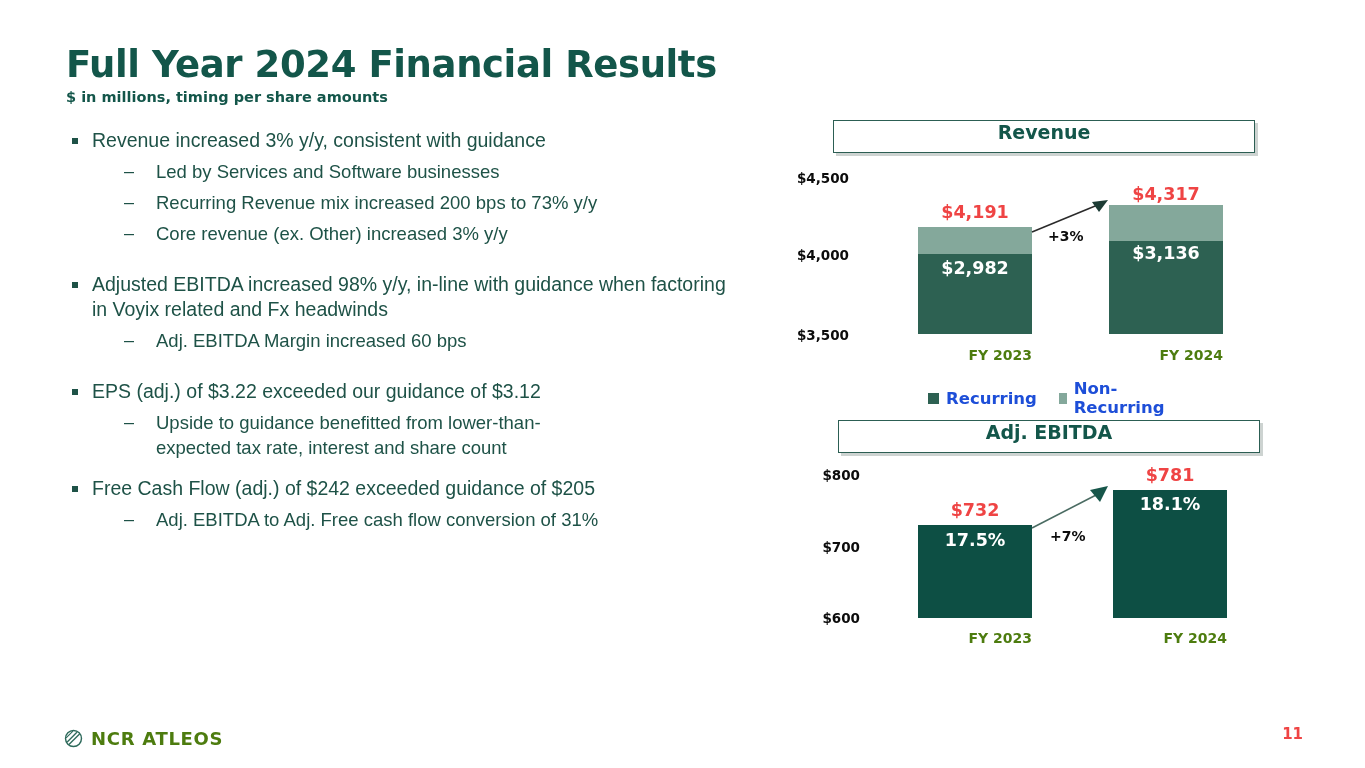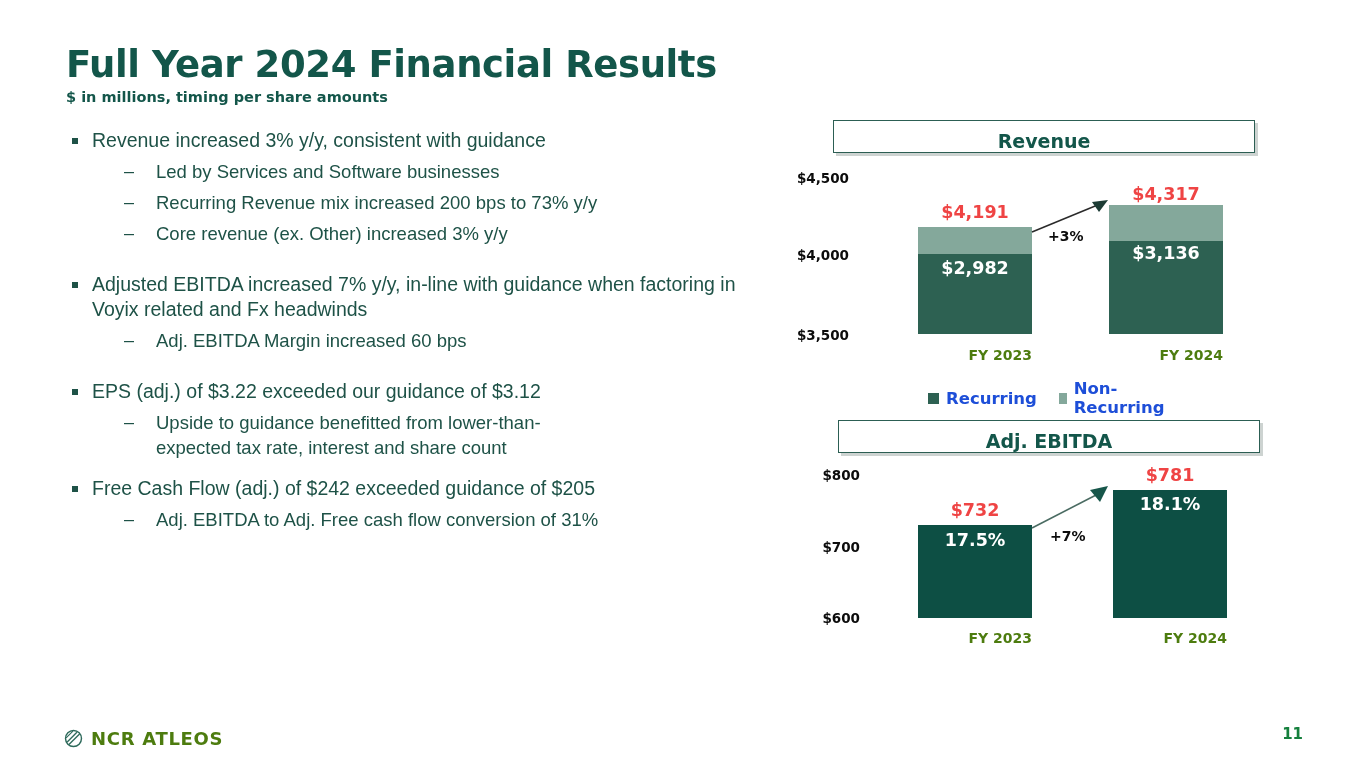--- a/index.html
+++ b/index.html
@@ -46,21 +46,21 @@
     color: #1E5247; font-size: 18px;
   }
 
   
   .panel { position: absolute; }
   .chart-title-box {
     position: absolute;
     border: 1.6px solid #2C5E53;
     background: #fff;
     box-shadow: 3px 3px 0 rgba(90,110,104,0.30);
-    display: flex; align-items: flex-end; justify-content: center;
+    display: flex; align-items: flex-start; justify-content: center;
   }
   .chart-title-box span {
     font-size: 19px; font-weight: 700; color: #13564A;
     font-family: "DejaVu Sans", sans-serif;
   }
 
   .axis-lbl {
     position: absolute; font-size: 13.5px; font-weight: 700;
     color: #0C0C0C; font-family: "DejaVu Sans", sans-serif;
     text-align: right; white-space: nowrap;
@@ -101,21 +101,21 @@
     position: absolute; left: 64px; top: 728px;
     display: flex; align-items: center;
   }
   .footer-logo .mark { margin-right: 8px; display: block; }
   .footer-logo .wordmark {
     font-size: 18px; font-weight: 700; letter-spacing: 0.7px;
     color: #4d7c0f; font-family: "DejaVu Sans", sans-serif;
   }
   .page-num {
     position: absolute; right: 62px; top: 725px;
-    font-size: 15px; font-weight: 700; color: #15803d;
+    font-size: 15px; font-weight: 700; color: #ef4444;
     font-family: "DejaVu Sans", sans-serif;
   }
 </style>
 </head>
 <body>
 
 <div class="slide">
 
   <div class="title">Full Year 2024 Financial Results</div>
   <div class="subtitle">$ in millions, timing per share amounts</div>
@@ -123,21 +123,21 @@
   <div class="bullets">
 
     <div class="blk">
       <div class="l1">Revenue increased 3% y/y, consistent with guidance</div>
       <div class="l2">Led by Services and Software businesses</div>
       <div class="l2">Recurring Revenue mix increased 200 bps to 73% y/y</div>
       <div class="l2">Core revenue (ex. Other) increased 3% y/y</div>
     </div>
 
     <div class="blk" style="margin-top:26px;">
-      <div class="l1">Adjusted EBITDA increased 7% y/y, in-line with guidance when factoring in Voyix related and  Fx headwinds</div>
+      <div class="l1">Adjusted EBITDA increased 98% y/y, in-line with guidance when factoring in Voyix related and  Fx headwinds</div>
       <div class="l2">Adj. EBITDA Margin increased 60 bps</div>
     </div>
 
     <div class="blk" style="margin-top:26px;">
       <div class="l1">EPS  (adj.) of $3.22 exceeded our guidance of $3.12</div>
       <div class="l2" style="width:520px;">Upside to guidance benefitted from lower-than-expected tax rate, interest and share count</div>
     </div>
 
     <div class="blk" style="margin-top:10px;">
       <div class="l1">Free Cash Flow (adj.) of $242 exceeded guidance of $205</div>

